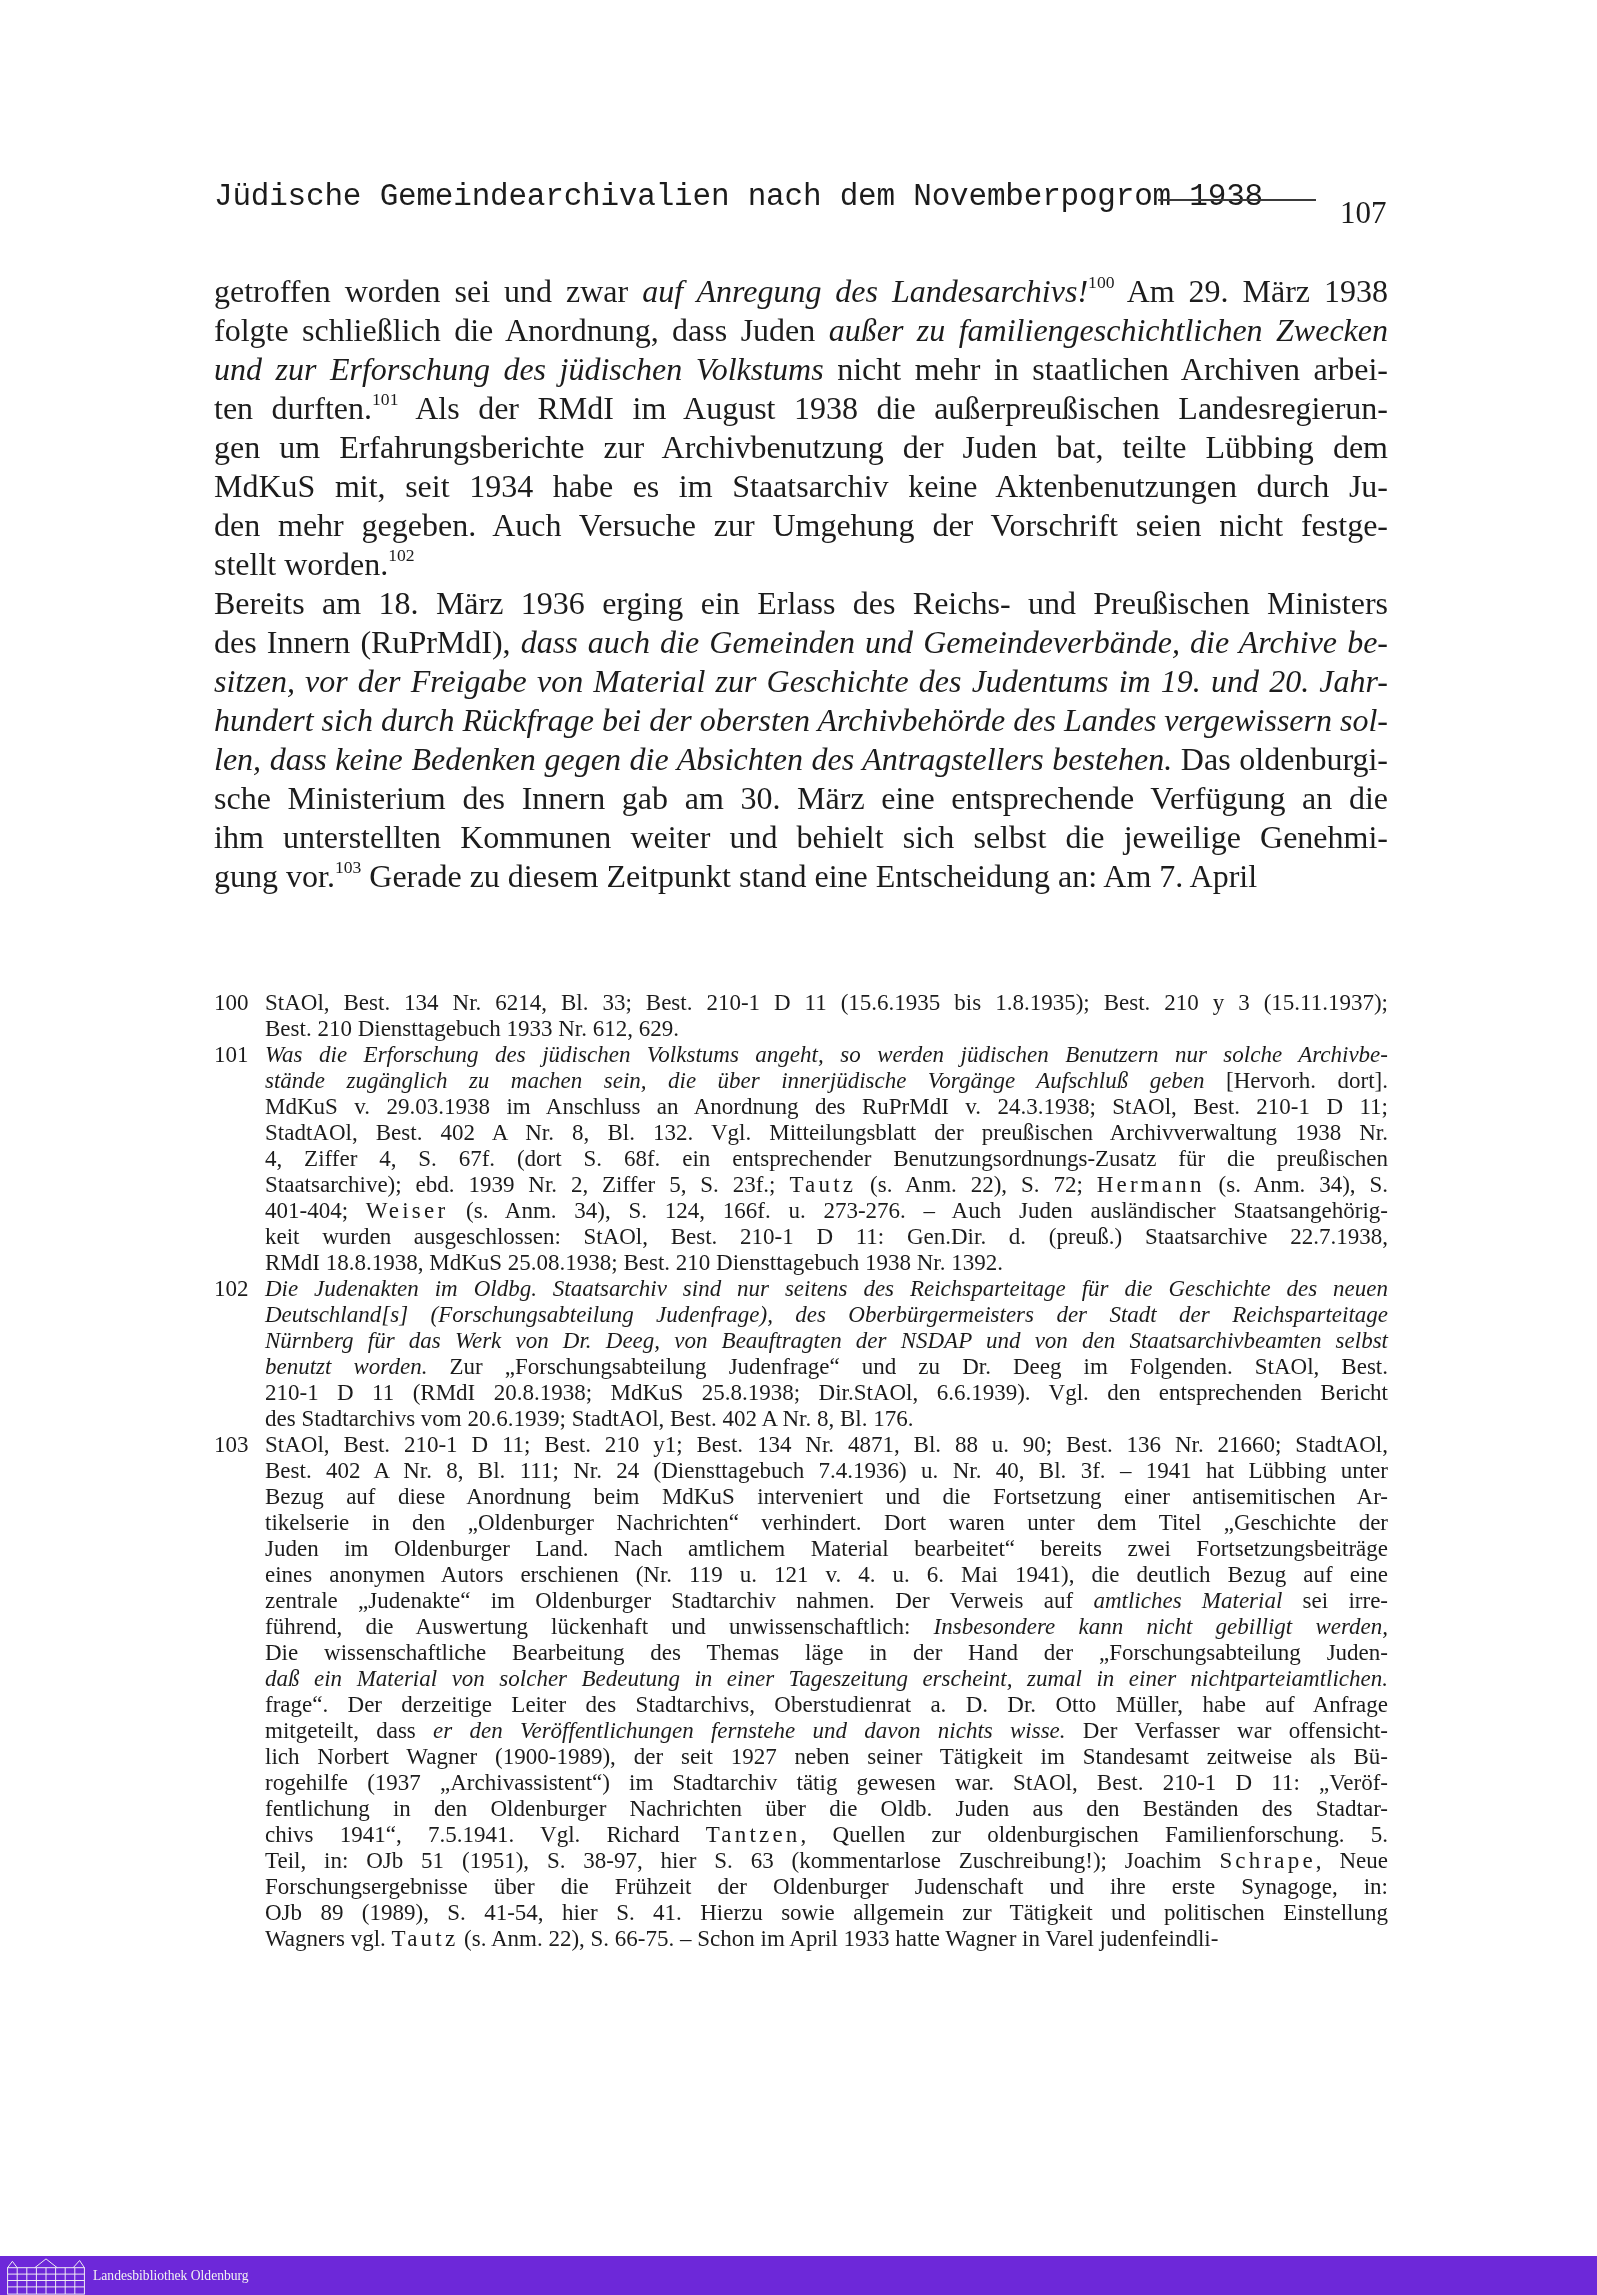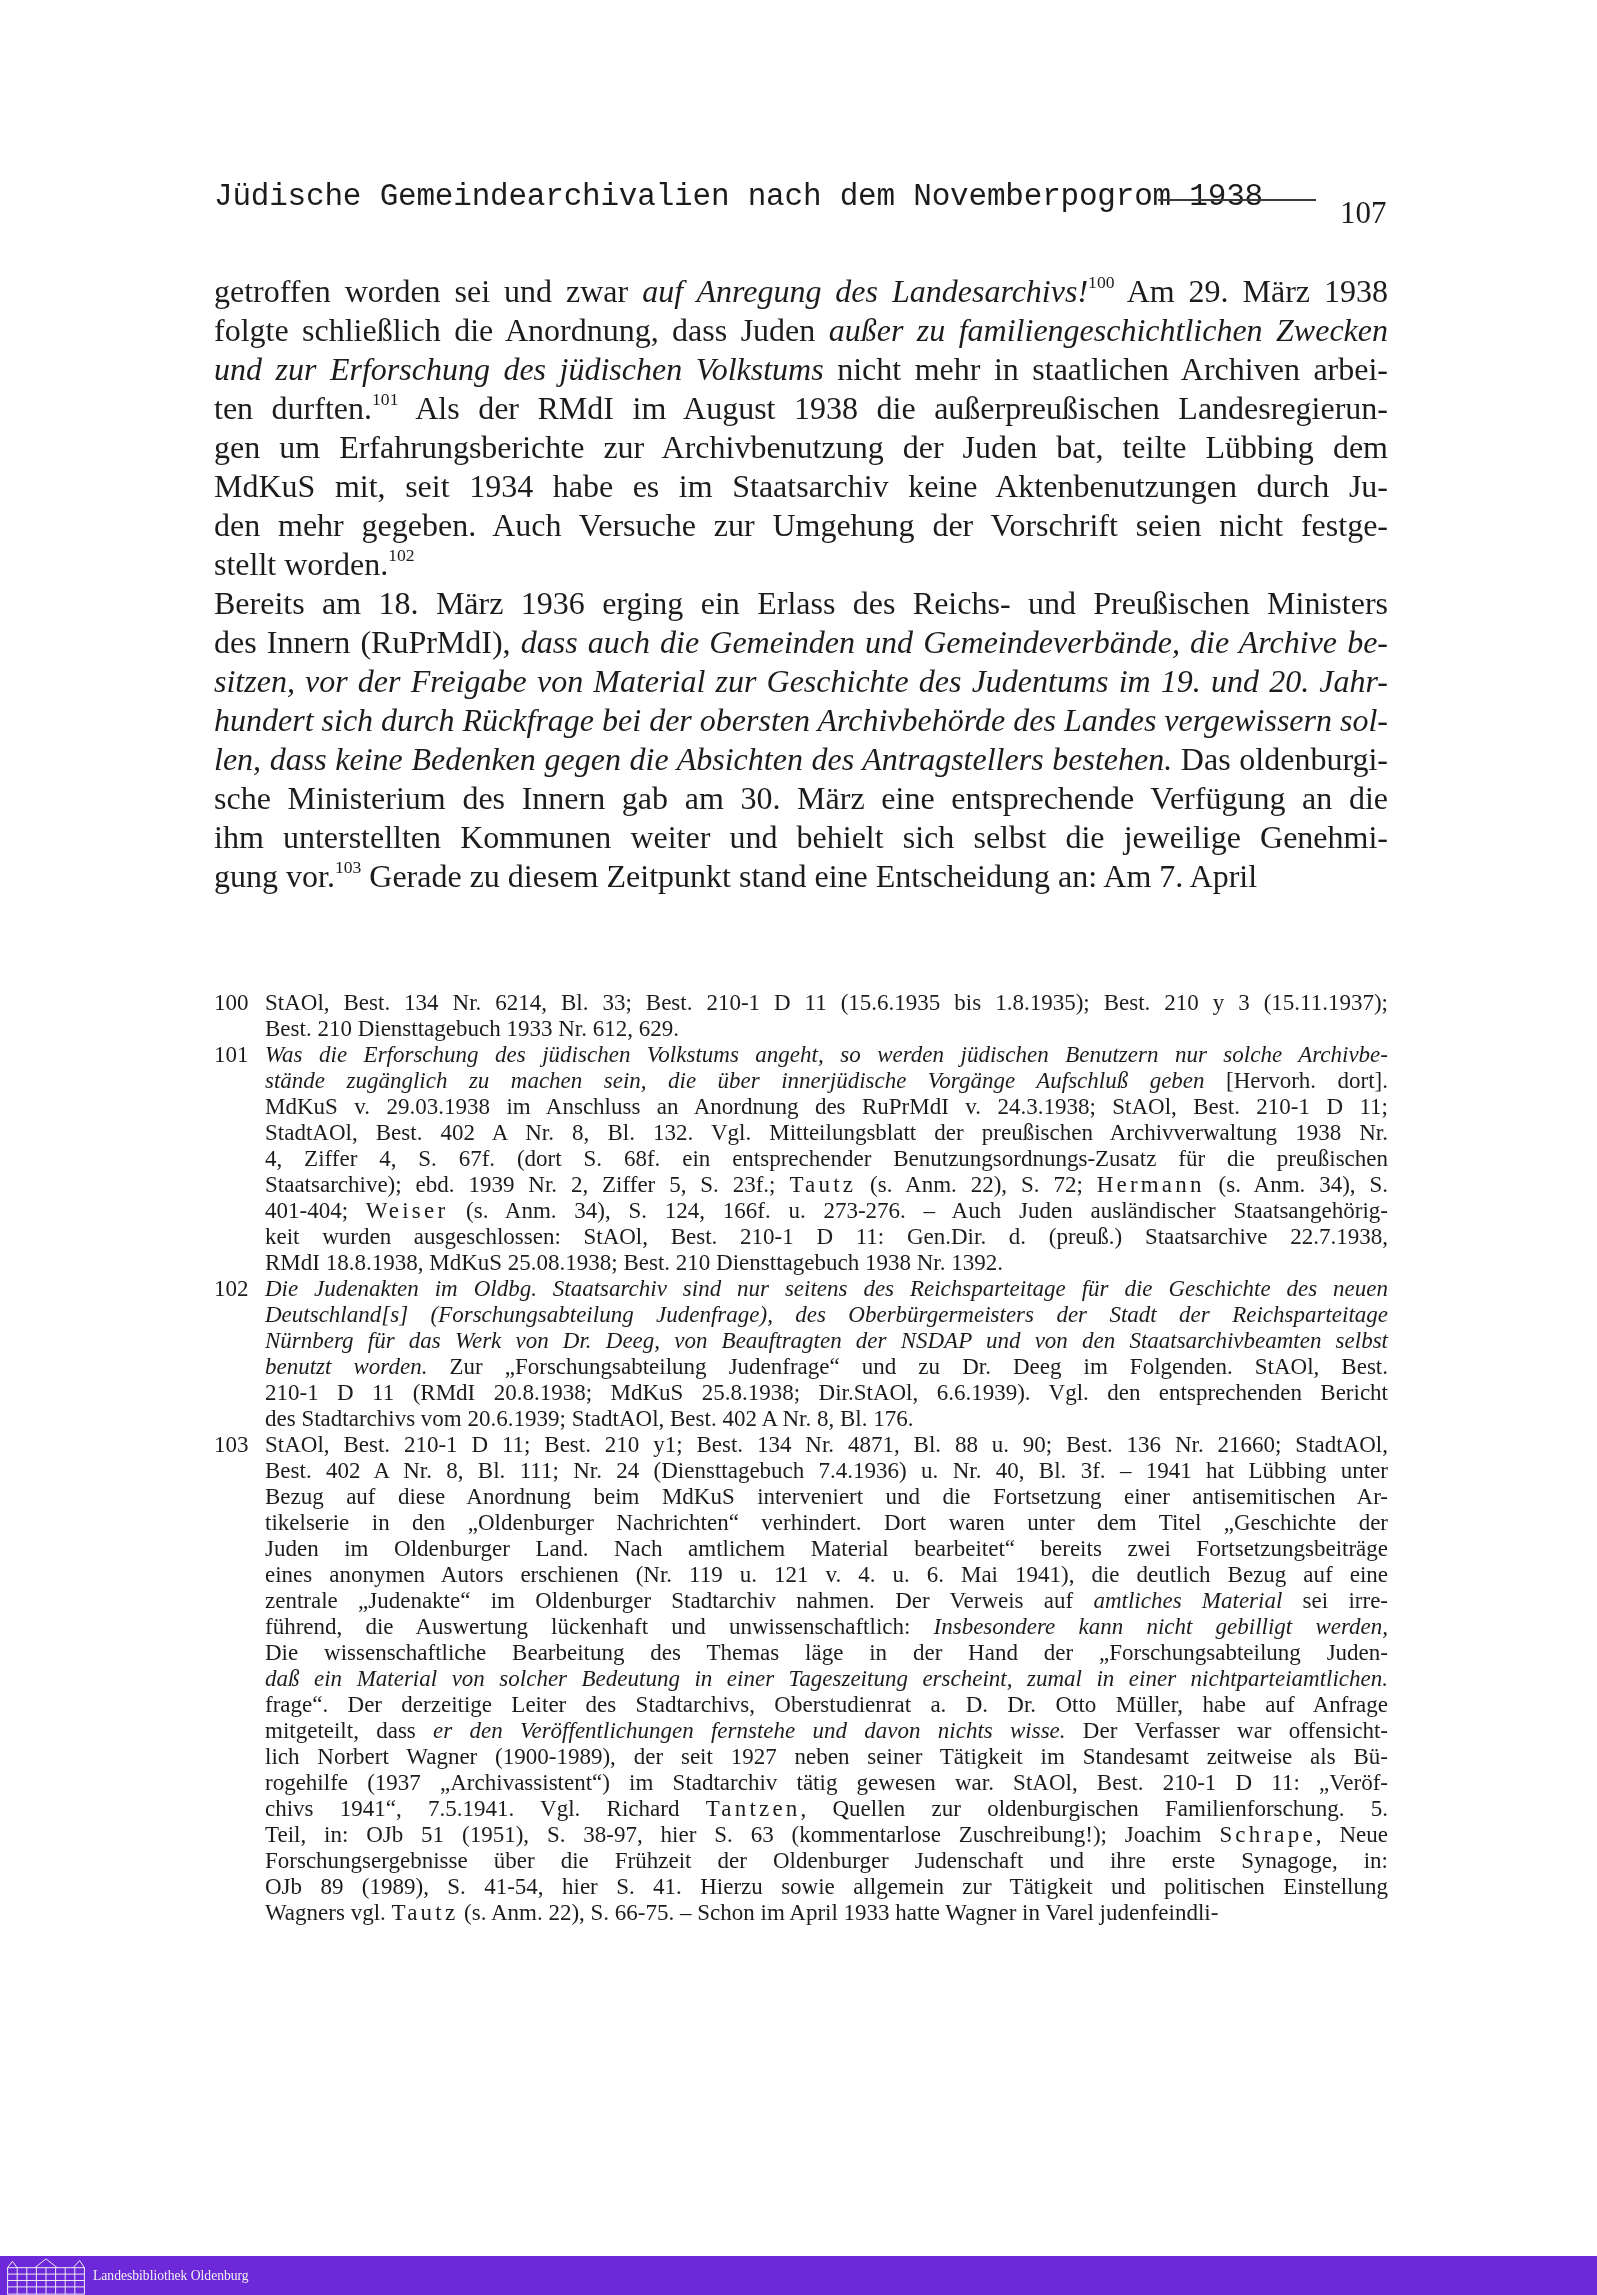--- a/index.html
+++ b/index.html
@@ -89,20 +89,21 @@
       <span class="line"><span>Juden im Oldenburger Land. Nach amtlichem Material bearbeitet“ bereits zwei Fortsetzungsbeiträge</span></span>
       <span class="line"><span>eines anonymen Autors erschienen (Nr. 119 u. 121 v. 4. u. 6. Mai 1941), die deutlich Bezug auf eine</span></span>
       <span class="line"><span>zentrale „Judenakte“ im Oldenburger Stadtarchiv nahmen. Der Verweis auf </span><span class="it">amtliches Material</span><span> sei irre-</span></span>
       <span class="line"><span>führend, die Auswertung lückenhaft und unwissenschaftlich: </span><span class="it">Insbesondere kann nicht gebilligt werden,</span></span>
       <span class="line"><span>Die wissenschaftliche Bearbeitung des Themas läge in der Hand der „Forschungsabteilung Juden-</span></span>
       <span class="line"><span class="it">daß ein Material von solcher Bedeutung in einer Tageszeitung erscheint, zumal in einer nichtparteiamtlichen.</span></span>
       <span class="line"><span>frage“. Der derzeitige Leiter des Stadtarchivs, Oberstudienrat a. D. Dr. Otto Müller, habe auf Anfrage</span></span>
       <span class="line"><span>mitgeteilt, dass </span><span class="it">er den Veröffentlichungen fernstehe und davon nichts wisse.</span><span> Der Verfasser war offensicht-</span></span>
       <span class="line"><span>lich Norbert Wagner (1900-1989), der seit 1927 neben seiner Tätigkeit im Standesamt zeitweise als Bü-</span></span>
       <span class="line"><span>rogehilfe (1937 „Archivassistent“) im Stadtarchiv tätig gewesen war. StAOl, Best. 210-1 D 11: „Veröf-</span></span>
+      <span class="line"><span>fentlichung in den Oldenburger Nachrichten über die Oldb. Juden aus den Beständen des Stadtar-</span></span>
       <span class="line"><span>chivs 1941“, 7.5.1941. Vgl. Richard </span><span class="spaced">Tantzen</span><span>, Quellen zur oldenburgischen Familienforschung. 5.</span></span>
       <span class="line"><span>Teil, in: OJb 51 (1951), S. 38-97, hier S. 63 (kommentarlose Zuschreibung!); Joachim </span><span class="spaced">Schrape</span><span>, Neue</span></span>
       <span class="line"><span>Forschungsergebnisse über die Frühzeit der Oldenburger Judenschaft und ihre erste Synagoge, in:</span></span>
       <span class="line"><span>OJb 89 (1989), S. 41-54, hier S. 41. Hierzu sowie allgemein zur Tätigkeit und politischen Einstellung</span></span>
       <span class="line last"><span>Wagners vgl. </span><span class="spaced">Tautz</span><span> (s. Anm. 22), S. 66-75. – Schon im April 1933 hatte Wagner in Varel judenfeindli-</span></span>
     </div>
   </div>
 
 <div class="footer-banner">
   <svg class="library-logo" viewBox="0 0 100 46">

